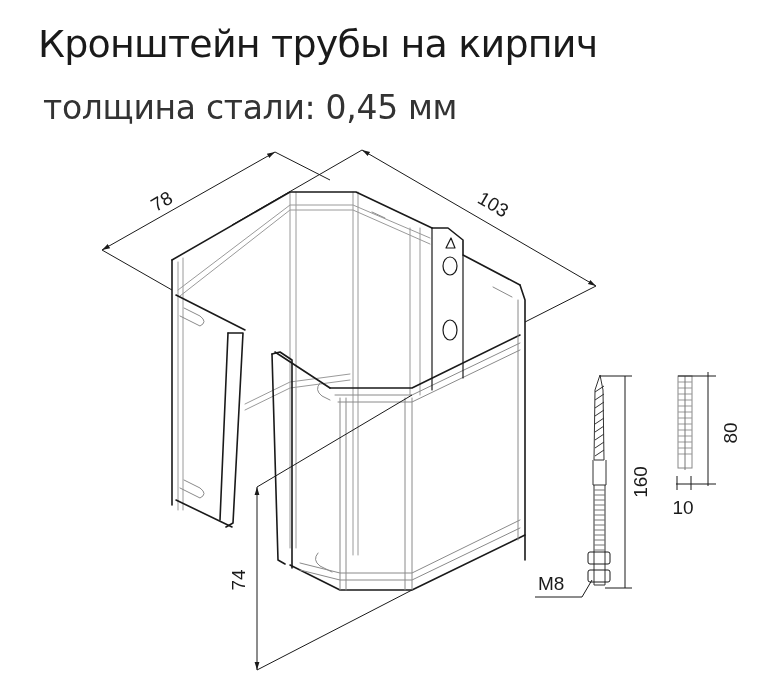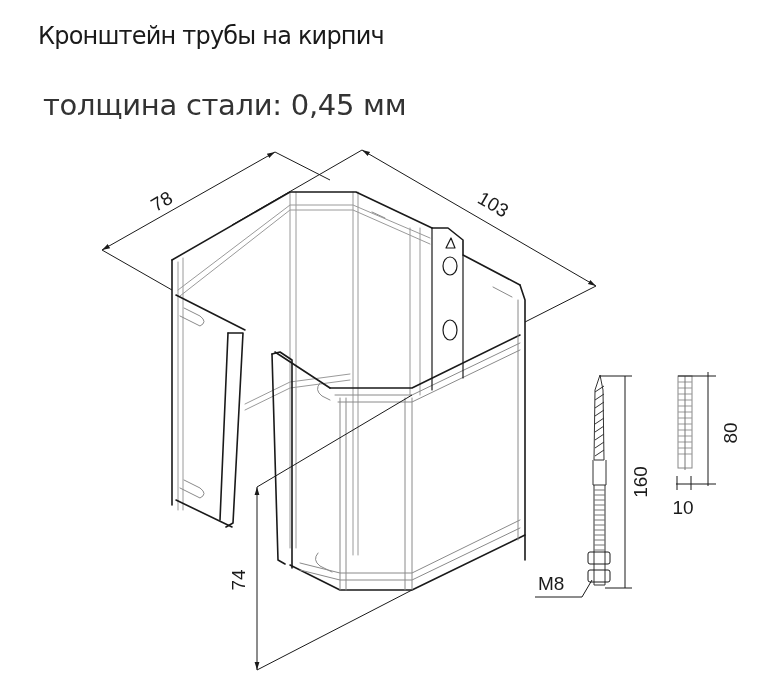--- a/index.html
+++ b/index.html
@@ -1,18 +1,18 @@
 <!DOCTYPE html>
 <html><head>
 <meta charset="utf-8">
 <style>
   html, body { margin: 0; padding: 0; background: #ffffff; }
   body { width: 768px; height: 684px; position: relative; overflow: hidden; font-family: "DejaVu Sans", "Liberation Sans", sans-serif; color: #1a1a1a; }
-  .title { position: absolute; left: 38px; top: 22px; font-size: 24px; font-weight: 400; letter-spacing: -0.8px; color: #1a1a1a; white-space: nowrap; }
-  .subtitle { position: absolute; left: 43px; top: 88px; font-size: 29px; font-weight: 400; color: #333; letter-spacing: -0.3px; white-space: nowrap; }
+  .title { position: absolute; left: 38px; top: 22px; font-size: 38px; font-weight: 400; letter-spacing: -0.8px; color: #1a1a1a; white-space: nowrap; }
+  .subtitle { position: absolute; left: 43px; top: 88px; font-size: 33px; font-weight: 400; color: #333; letter-spacing: -0.3px; white-space: nowrap; }
   svg.drawing { position: absolute; left: 0; top: 0; }
   .dim-text { font-family: "Liberation Sans", "DejaVu Sans", sans-serif; font-size: 19px; fill: #1a1a1a; }
 </style>
 </head>
 <body>
 
 <div class="title">Кронштейн трубы на кирпич</div>
 <div class="subtitle">толщина стали: 0,45 мм</div>
 
 <svg class="drawing" width="768" height="684" viewBox="0 0 768 684">

